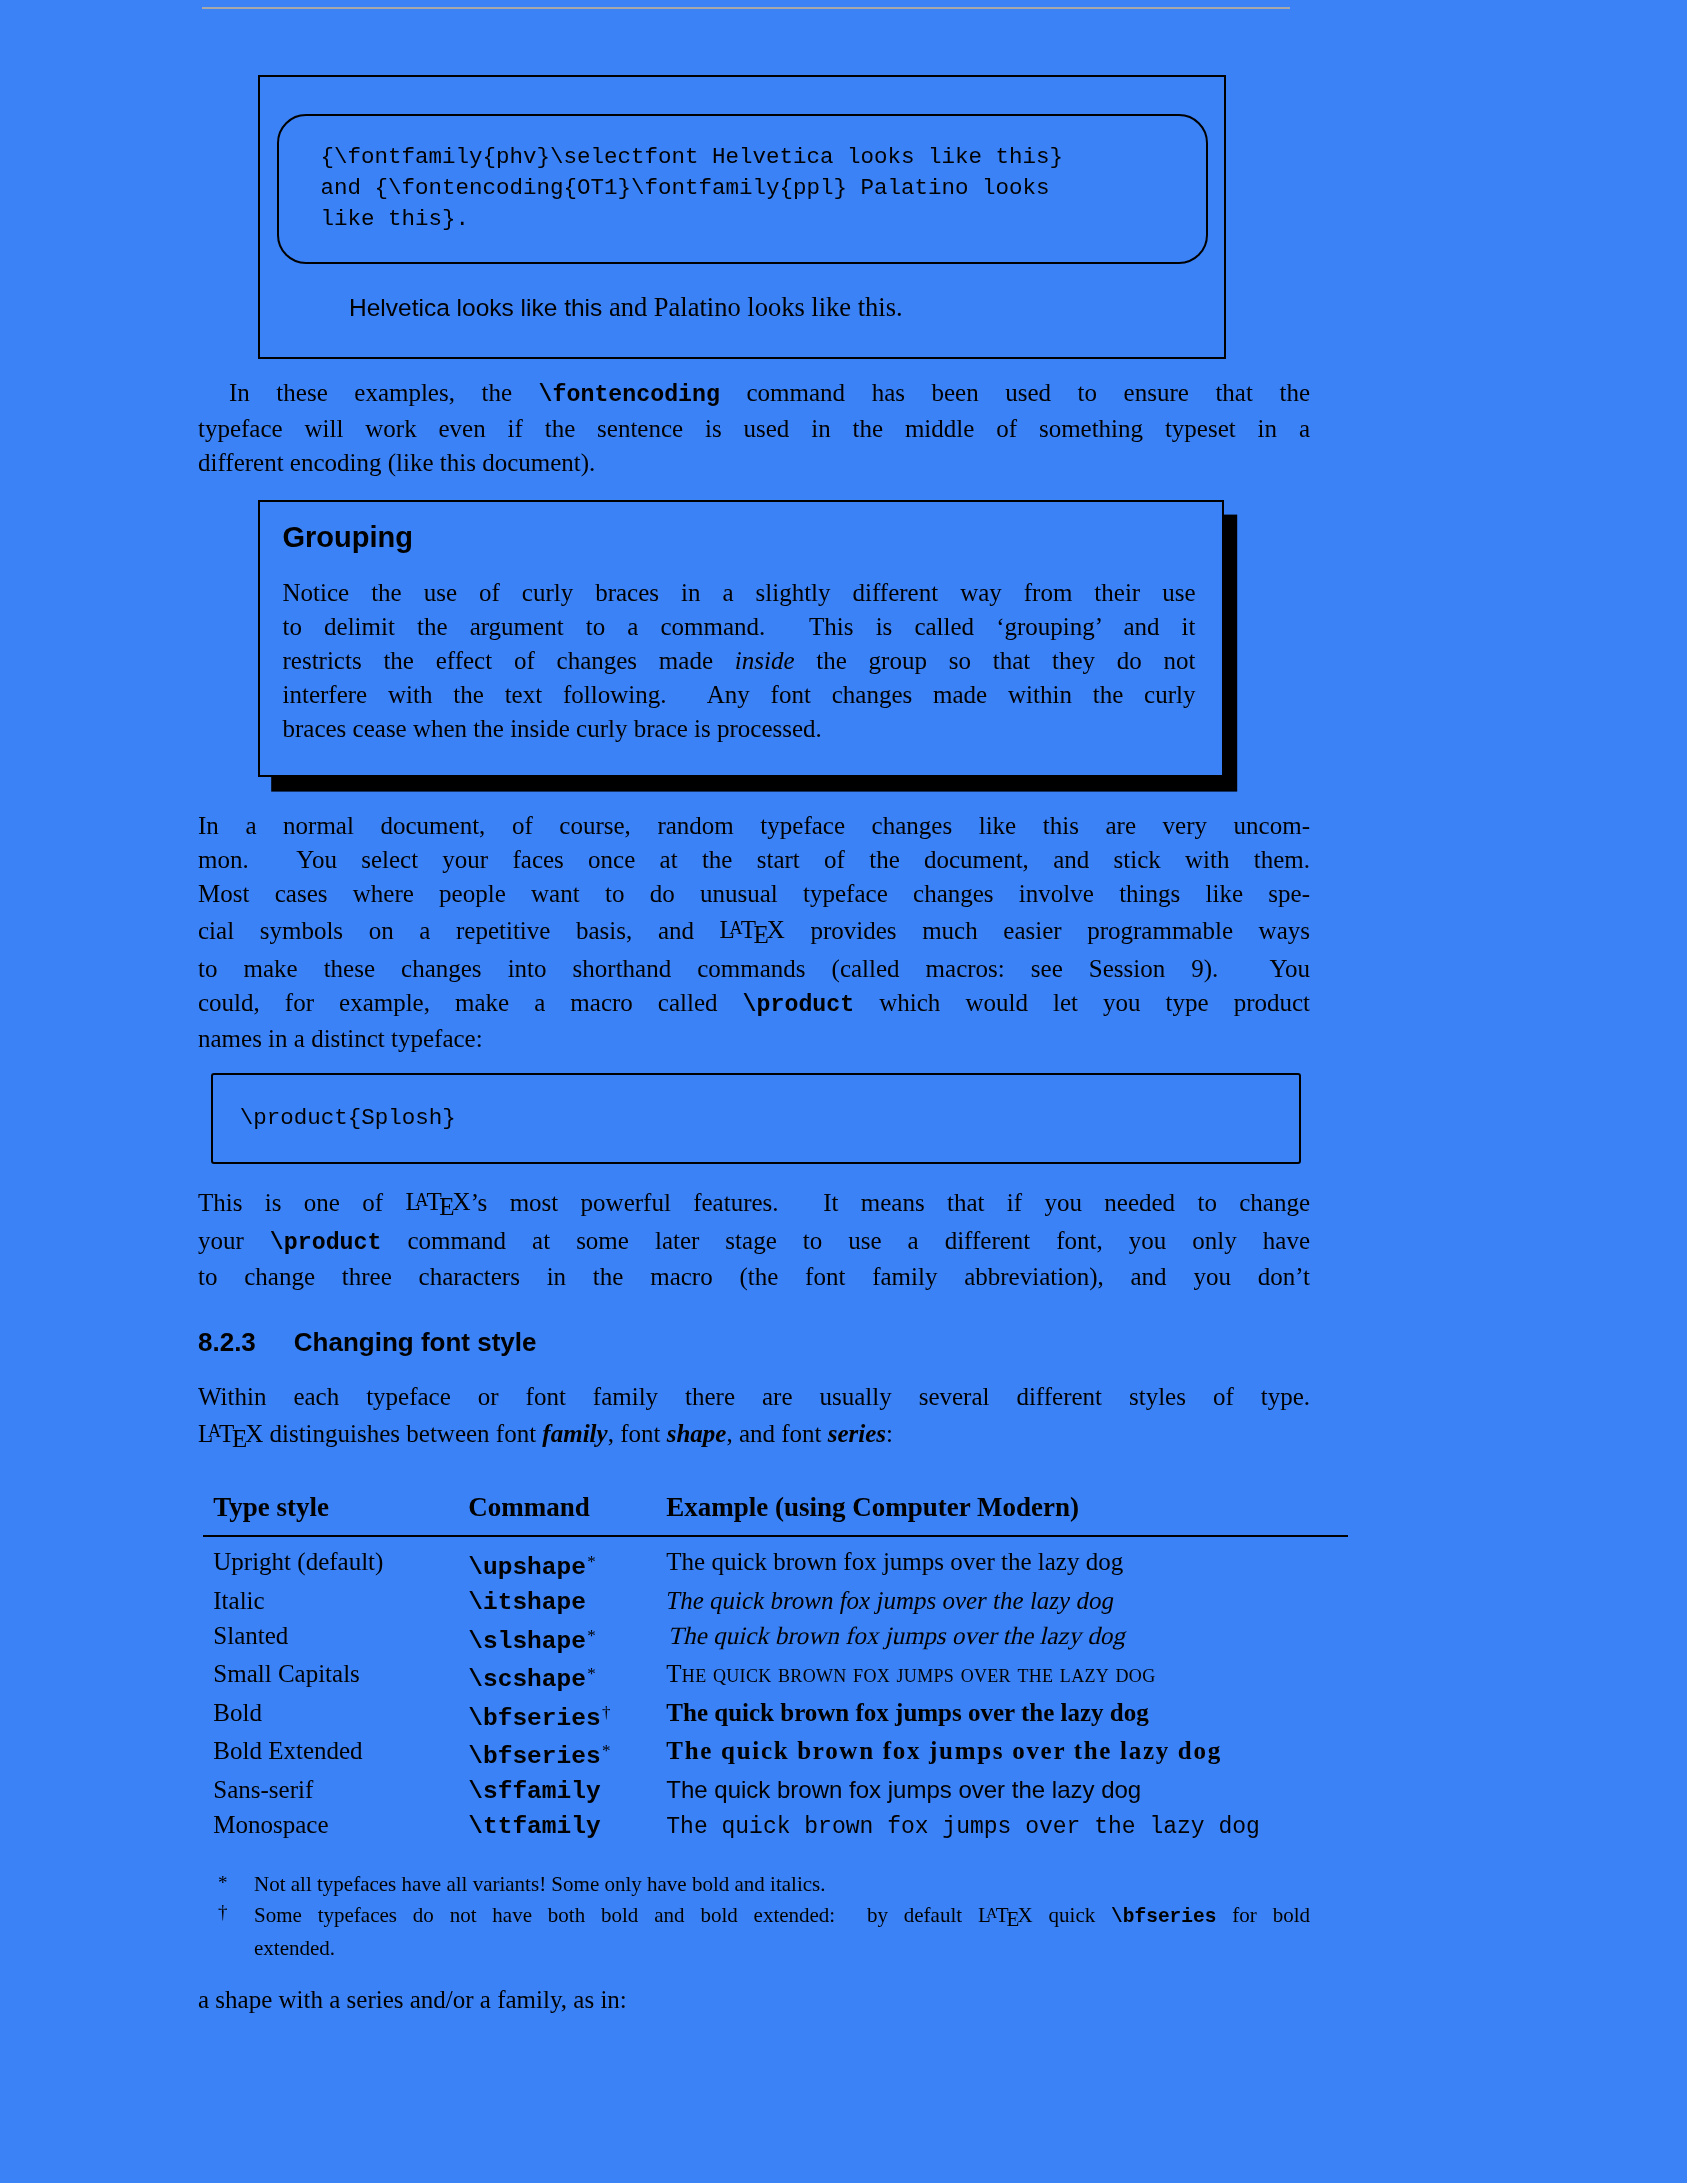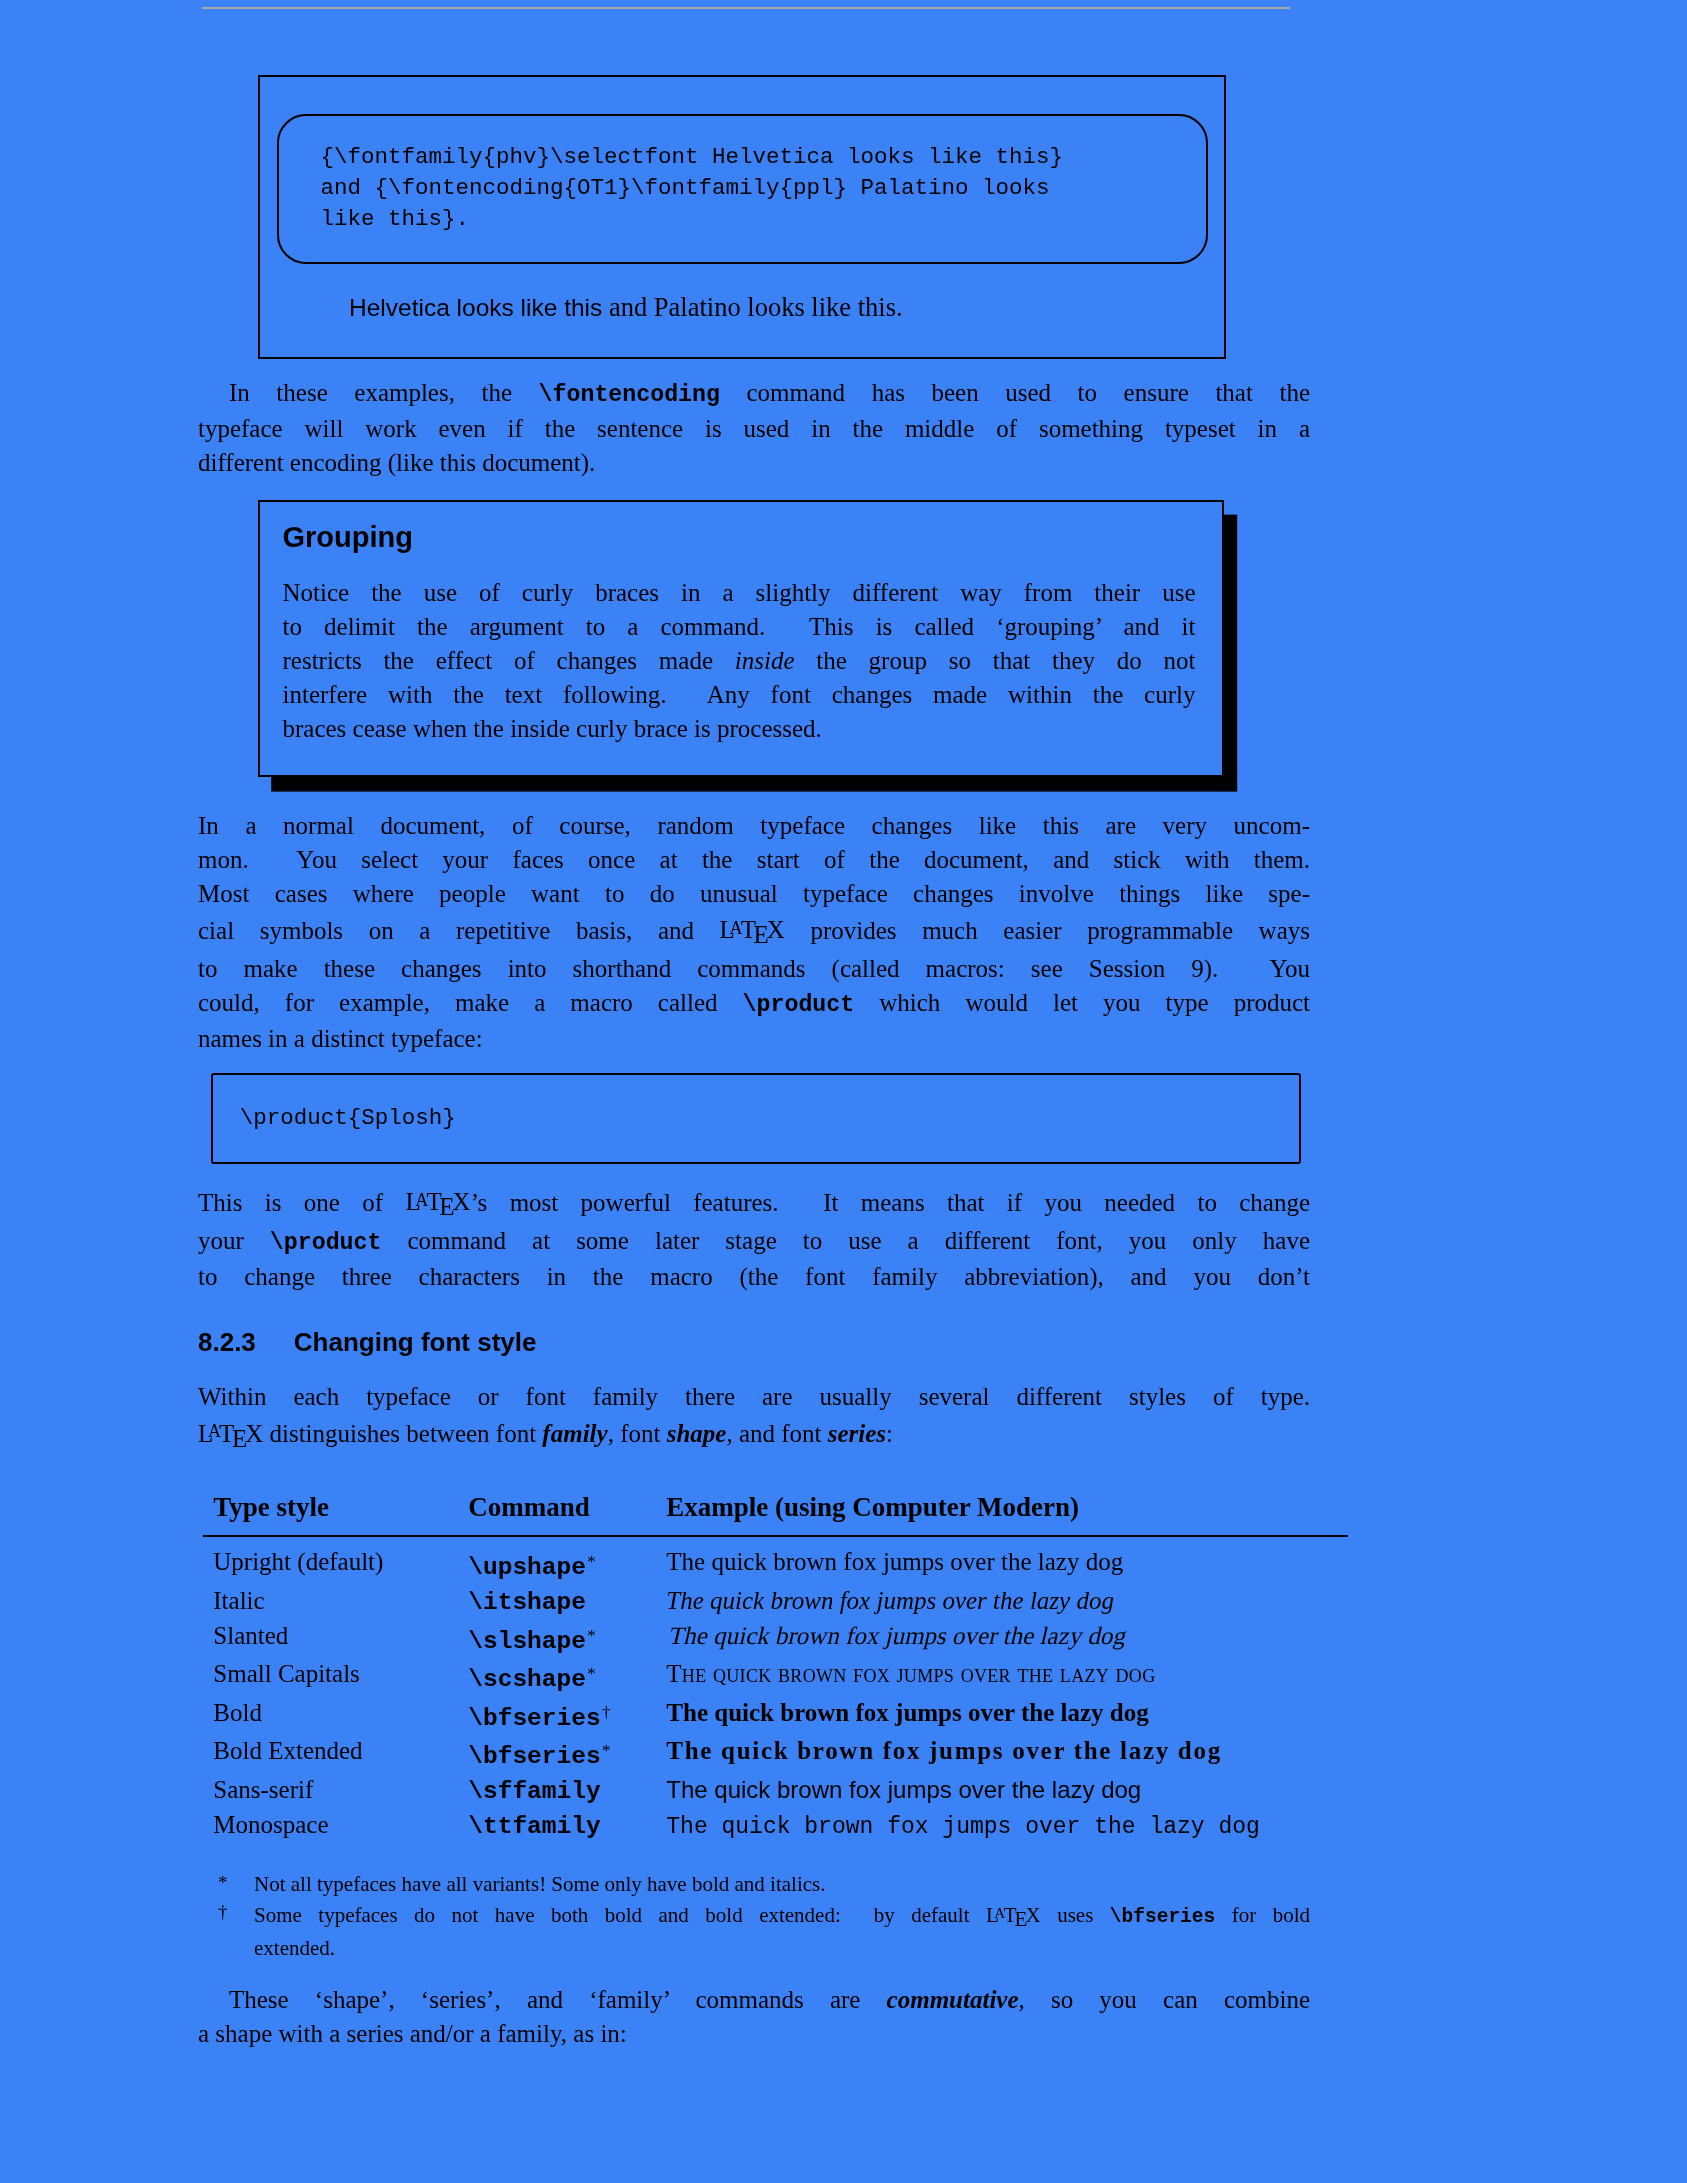--- a/index.html
+++ b/index.html
@@ -205,27 +205,26 @@
     <div class="footnotes">
         <div class="fn">
           <div class="fn-marker">*</div>
           <div class="fn-text">
             <div class="tline"><span>Not all typefaces have all variants! Some only have bold and italics.</span></div>
           </div>
         </div>
         <div class="fn">
           <div class="fn-marker">†</div>
           <div class="fn-text">
-            <div class="tline jfull"><span>Some typefaces do not have both bold and bold extended:&nbsp; by default </span><span class="seg-latex"><span>L</span><span class="lx-a">A</span><span>T</span><span class="lx-e">E</span><span>X</span></span><span> uses </span><span class="seg-code">\bfseries</span><span> for bold</span></div>
+            <div class="tline jfull"><span>Some typefaces do not have both bold and bold extended:&nbsp; by default </span><span class="seg-latex"><span>L</span><span class="lx-a">A</span><span>T</span><span class="lx-e">E</span><span>X</span></span><span> quick </span><span class="seg-code">\bfseries</span><span> for bold</span></div>
             <div class="tline"><span>extended.</span></div>
           </div>
         </div>
       </div>
 
     <div class="para para-combine">
-        <div class="tline jfull indented"><span>These ‘shape’, ‘series’, and ‘family’ commands are </span><span class="seg-bi">commutative</span><span>, so you can combine</span></div>
         <div class="tline"><span>a shape with a series and/or a family, as in:</span></div>
       </div>
 
   </div>
 
 </div>
 
 
 </body></html>

